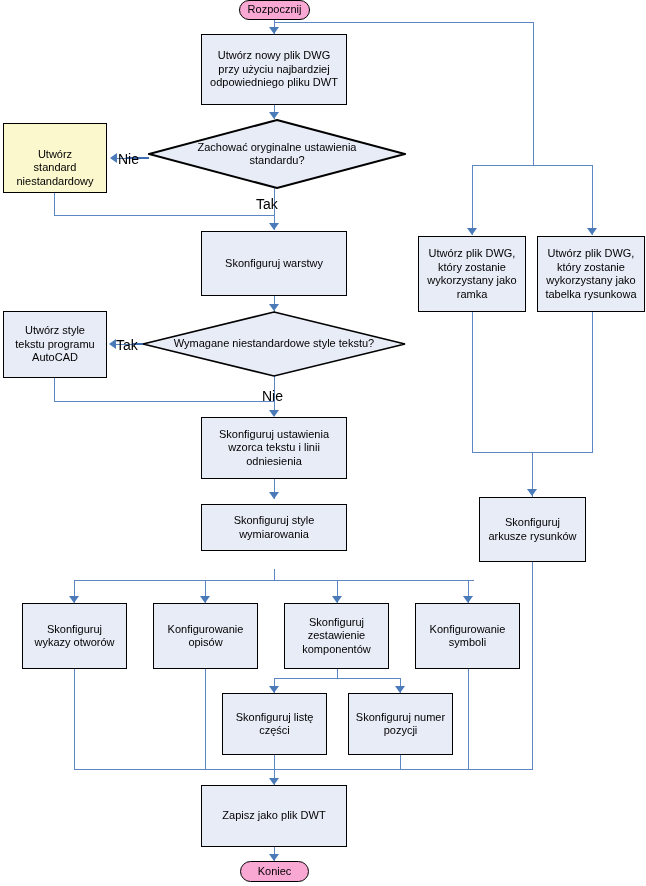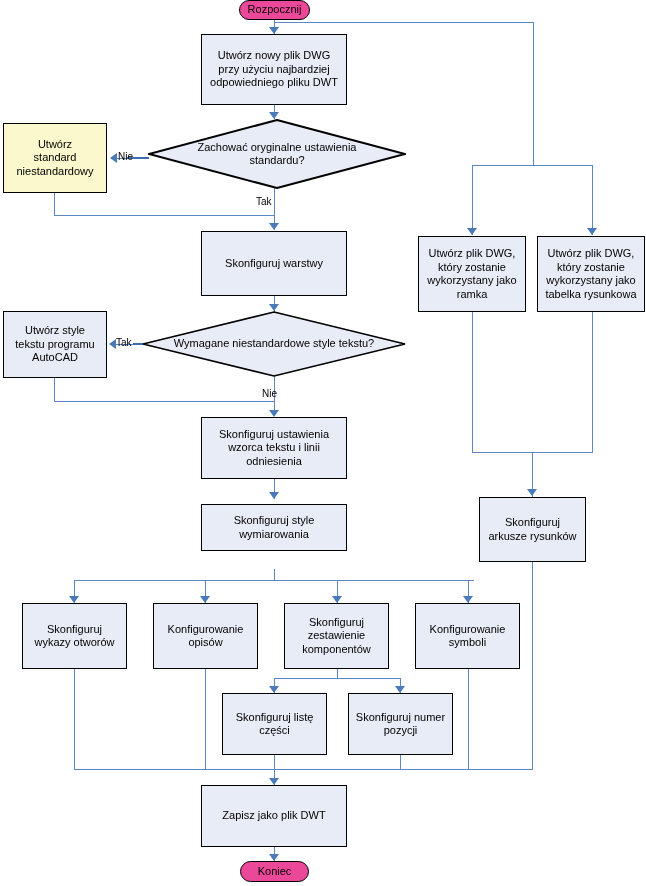--- a/index.html
+++ b/index.html
@@ -6,38 +6,38 @@
   #stage{position:relative;width:646px;height:886px;background:#ffffff;
          font-family:"Liberation Sans","DejaVu Sans",sans-serif;
          overflow:hidden;}
 
   
   .node{position:absolute;box-sizing:border-box;display:flex;align-items:center;
         justify-content:center;text-align:center;color:#000;font-size:11px;
         line-height:13.5px;}
   .process{background:#e8ecf7;border:1.4px solid #000;}
   .process.alt{background:#fbf8cd;}
-  .terminator{background:#ec4899;border:1.4px solid #000;border-radius:999px;}
+  .terminator{background:#f9a8d4;border:1.4px solid #000;border-radius:999px;}
   .decision{background:transparent;border:none;}
   .decision svg{position:absolute;left:0;top:0;}
   .decision .dtext{position:relative;z-index:2;padding:0 26px;}
 
   
   .ln{position:absolute;background:#5b87c5;}
   .lnh{height:1px;}
   .lnv{width:1px;}
   .arrow{position:absolute;width:0;height:0;
          border-left:5px solid transparent;border-right:5px solid transparent;
          border-top:7px solid #4a7ab8;}
   .arrow-l{position:absolute;width:0;height:0;
          border-top:5px solid transparent;border-bottom:5px solid transparent;
          border-right:7px solid #4a7ab8;}
   .stub{position:absolute;background:#3e6cb0;height:2px;}
 
-  .lbl{position:absolute;font-size:10px;color:#000;white-space:nowrap;}
+  .lbl{position:absolute;font-size:14px;color:#000;white-space:nowrap;}
 </style>
 </head>
 <body>
 
 <div id="stage">
 
   <div class="ln lnv" style="left:274px;top:20px;height:14px;"></div>
   <div class="arrow" style="left:269px;top:27px;"></div>
 
   <div class="ln lnh" style="left:274px;top:22px;width:260px;"></div>
@@ -127,21 +127,21 @@
     <span>Utwórz nowy plik DWG przy użyciu najbardziej odpowiedniego pliku DWT</span>
   </div>
 
   <div class="node decision" style="left:148px;top:119px;width:258px;height:70px;">
     <svg width="258" height="70" viewBox="0 0 258 70">
       <polygon points="129,1 257,35 129,69 1,35" fill="#e8ecf7" stroke="#000000" stroke-width="2"></polygon>
     </svg>
     <span class="dtext">Zachować oryginalne ustawienia standardu?</span>
   </div>
 
-  <div class="node process alt" style="left:3px;top:123px;width:104px;height:70px;padding:4px 20px;">
+  <div class="node process alt" style="left:3px;top:123px;width:104px;height:70px;padding:4px 20px;align-items:flex-end;">
     <span>Utwórz standard niestandardowy</span>
   </div>
 
   <div class="node process" style="left:201px;top:231px;width:146px;height:65px;padding:4px 3px;">
     <span>Skonfiguruj warstwy</span>
   </div>
 
   <div class="node decision" style="left:142px;top:311px;width:264px;height:66px;">
     <svg width="264" height="66" viewBox="0 0 264 66">
       <polygon points="132,1 263,33 132,65 1,33" fill="#e8ecf7" stroke="#000000" stroke-width="1.6"></polygon>

